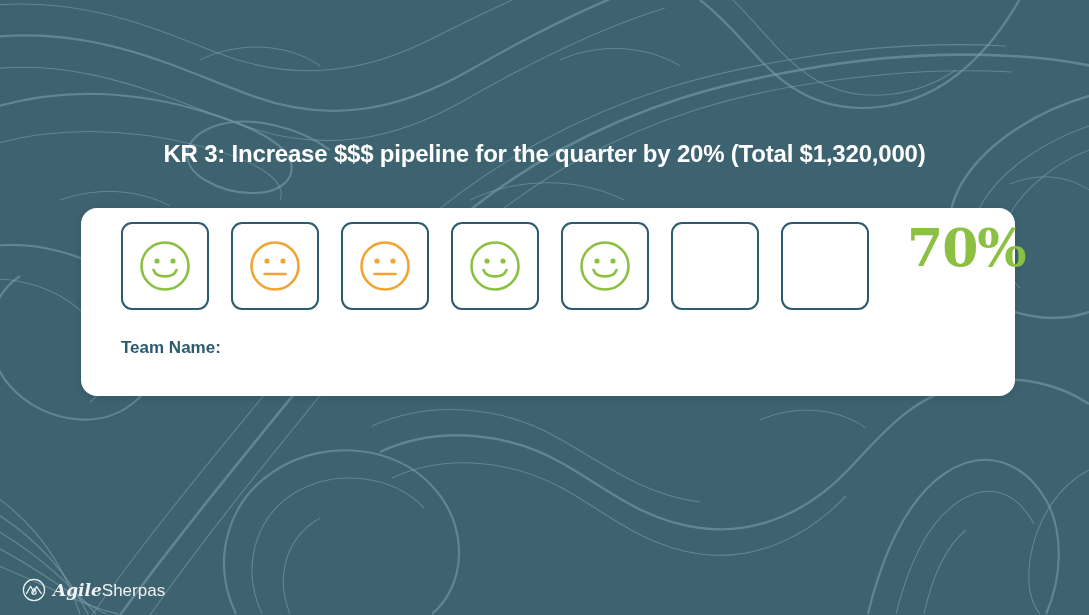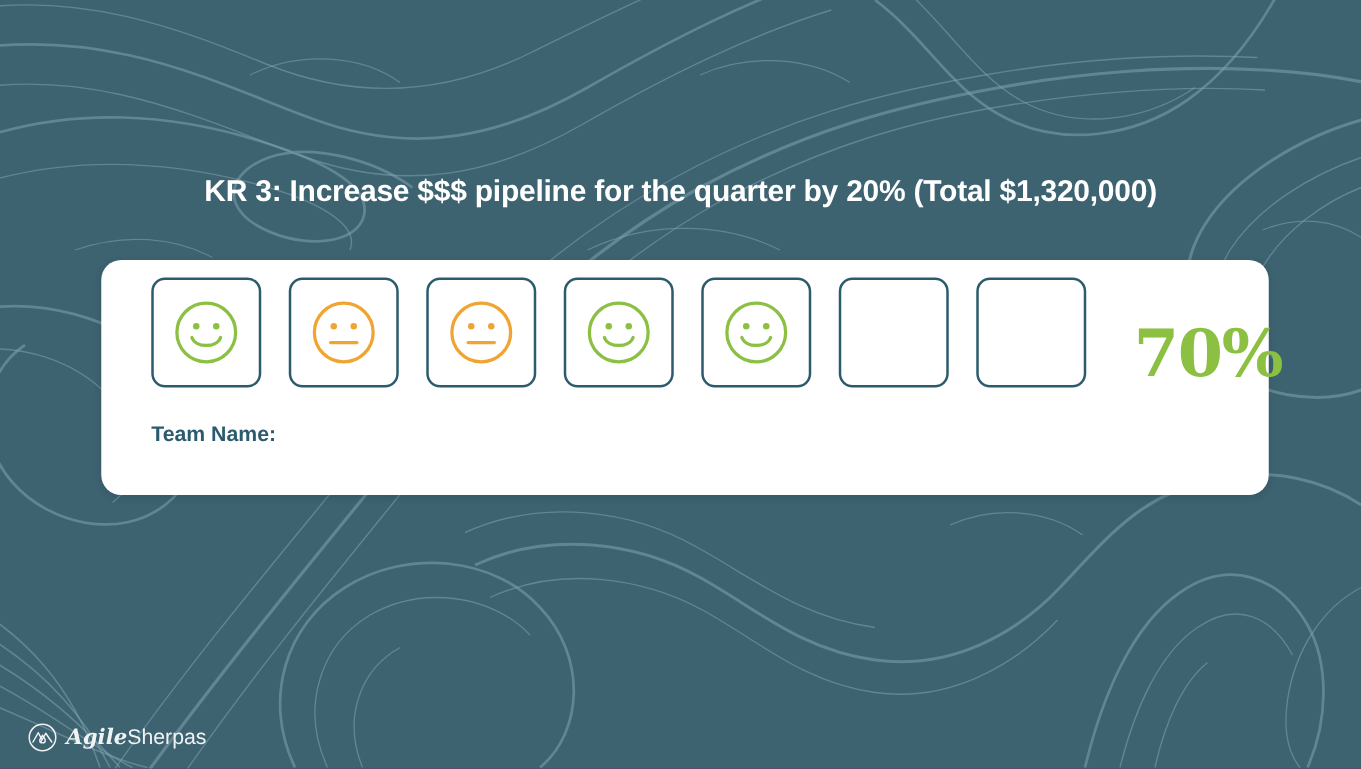--- a/index.html
+++ b/index.html
@@ -12,21 +12,21 @@
     height: 615px;
     overflow: hidden;
     font-family: "Liberation Sans", sans-serif;
     background: #3d6270;
   }
 
   #slide {
     position: relative;
     width: 1089px;
     height: 615px;
-    background: #be185d;
+    background: #701a75;
     overflow: hidden;
   }
 
   
   #bg-topo {
     position: absolute;
     left: 0; top: 0;
     width: 1089px;
     height: 615px;
     display: block;
@@ -58,21 +58,21 @@
     background: #ffffff;
     border-radius: 16px;
     box-shadow: 0 2px 6px rgba(20, 45, 55, 0.16);
   }
 
   #rating-row {
     position: absolute;
     left: 40px;
     top: 14px;
     display: flex;
-    align-items: flex-end;
+    align-items: flex-start;
     gap: 22px;
   }
 
   .rating-box {
     width: 84px;
     height: 84px;
     border: 2.5px solid #2c5b6e;
     border-radius: 11px;
     background: #ffffff;
     display: flex;

